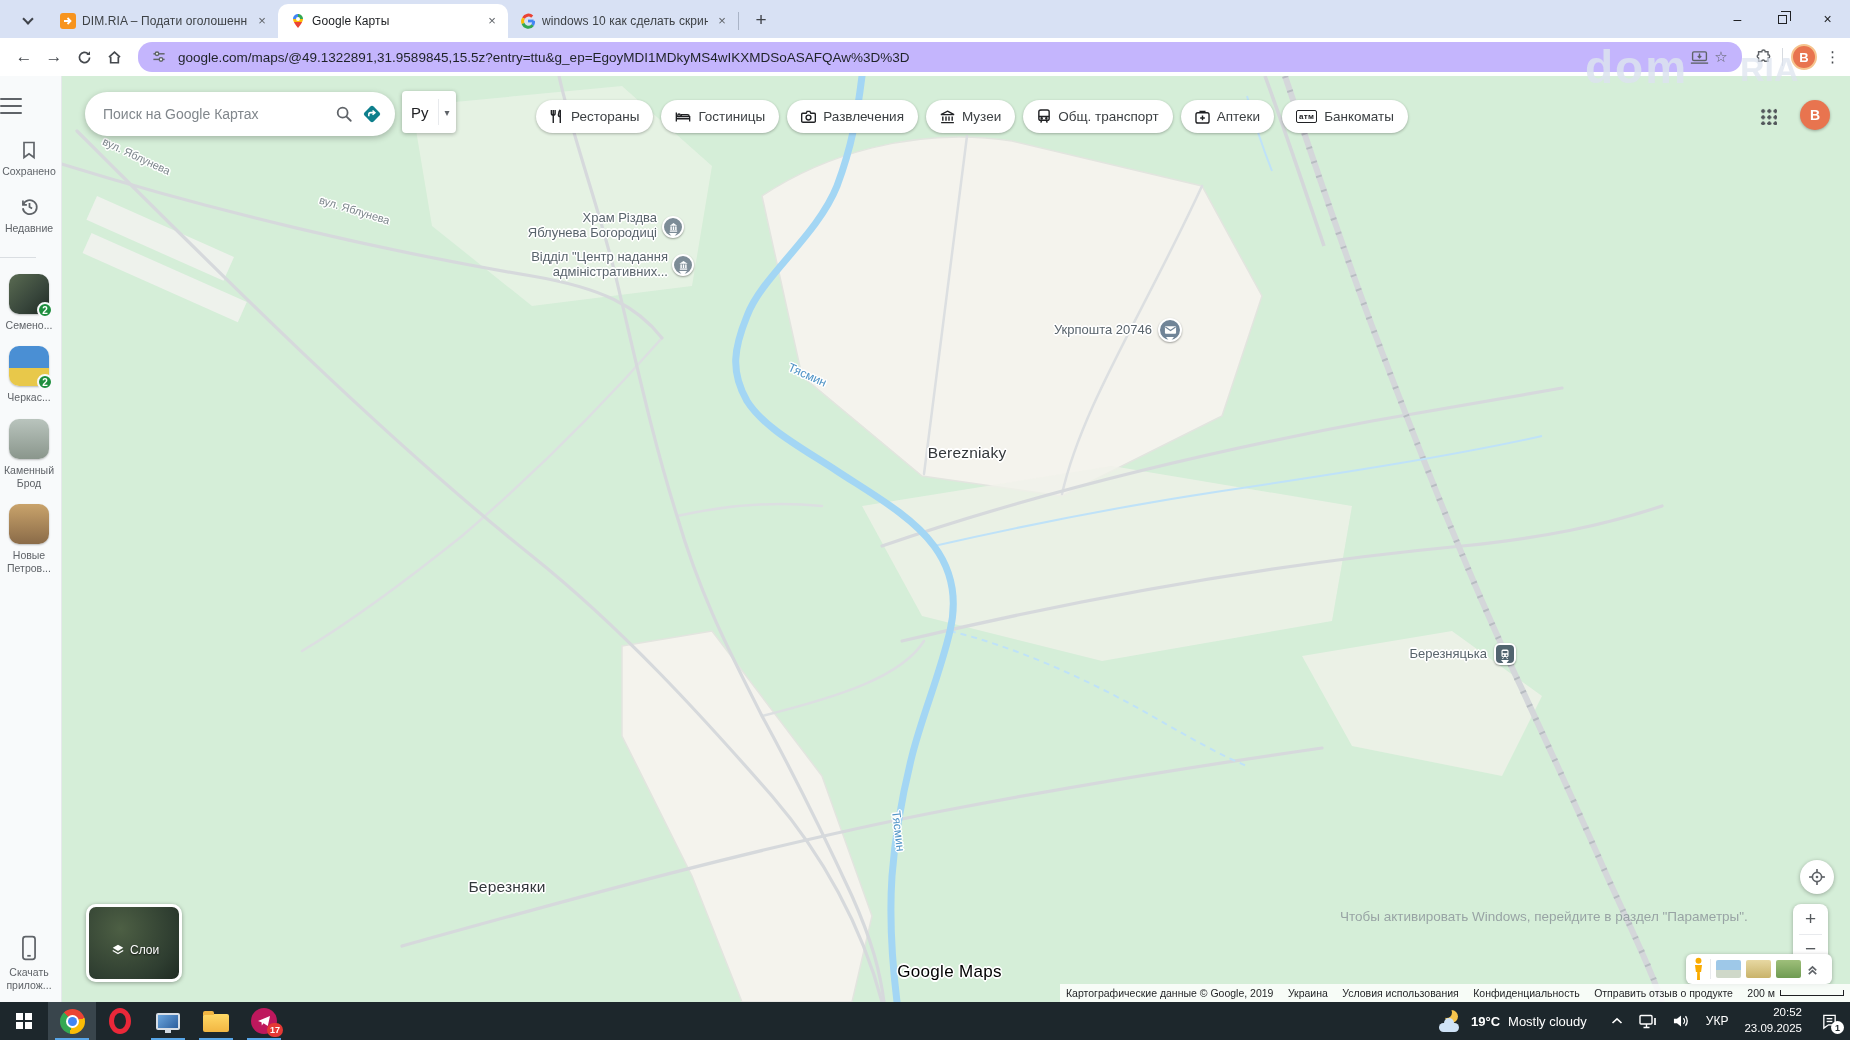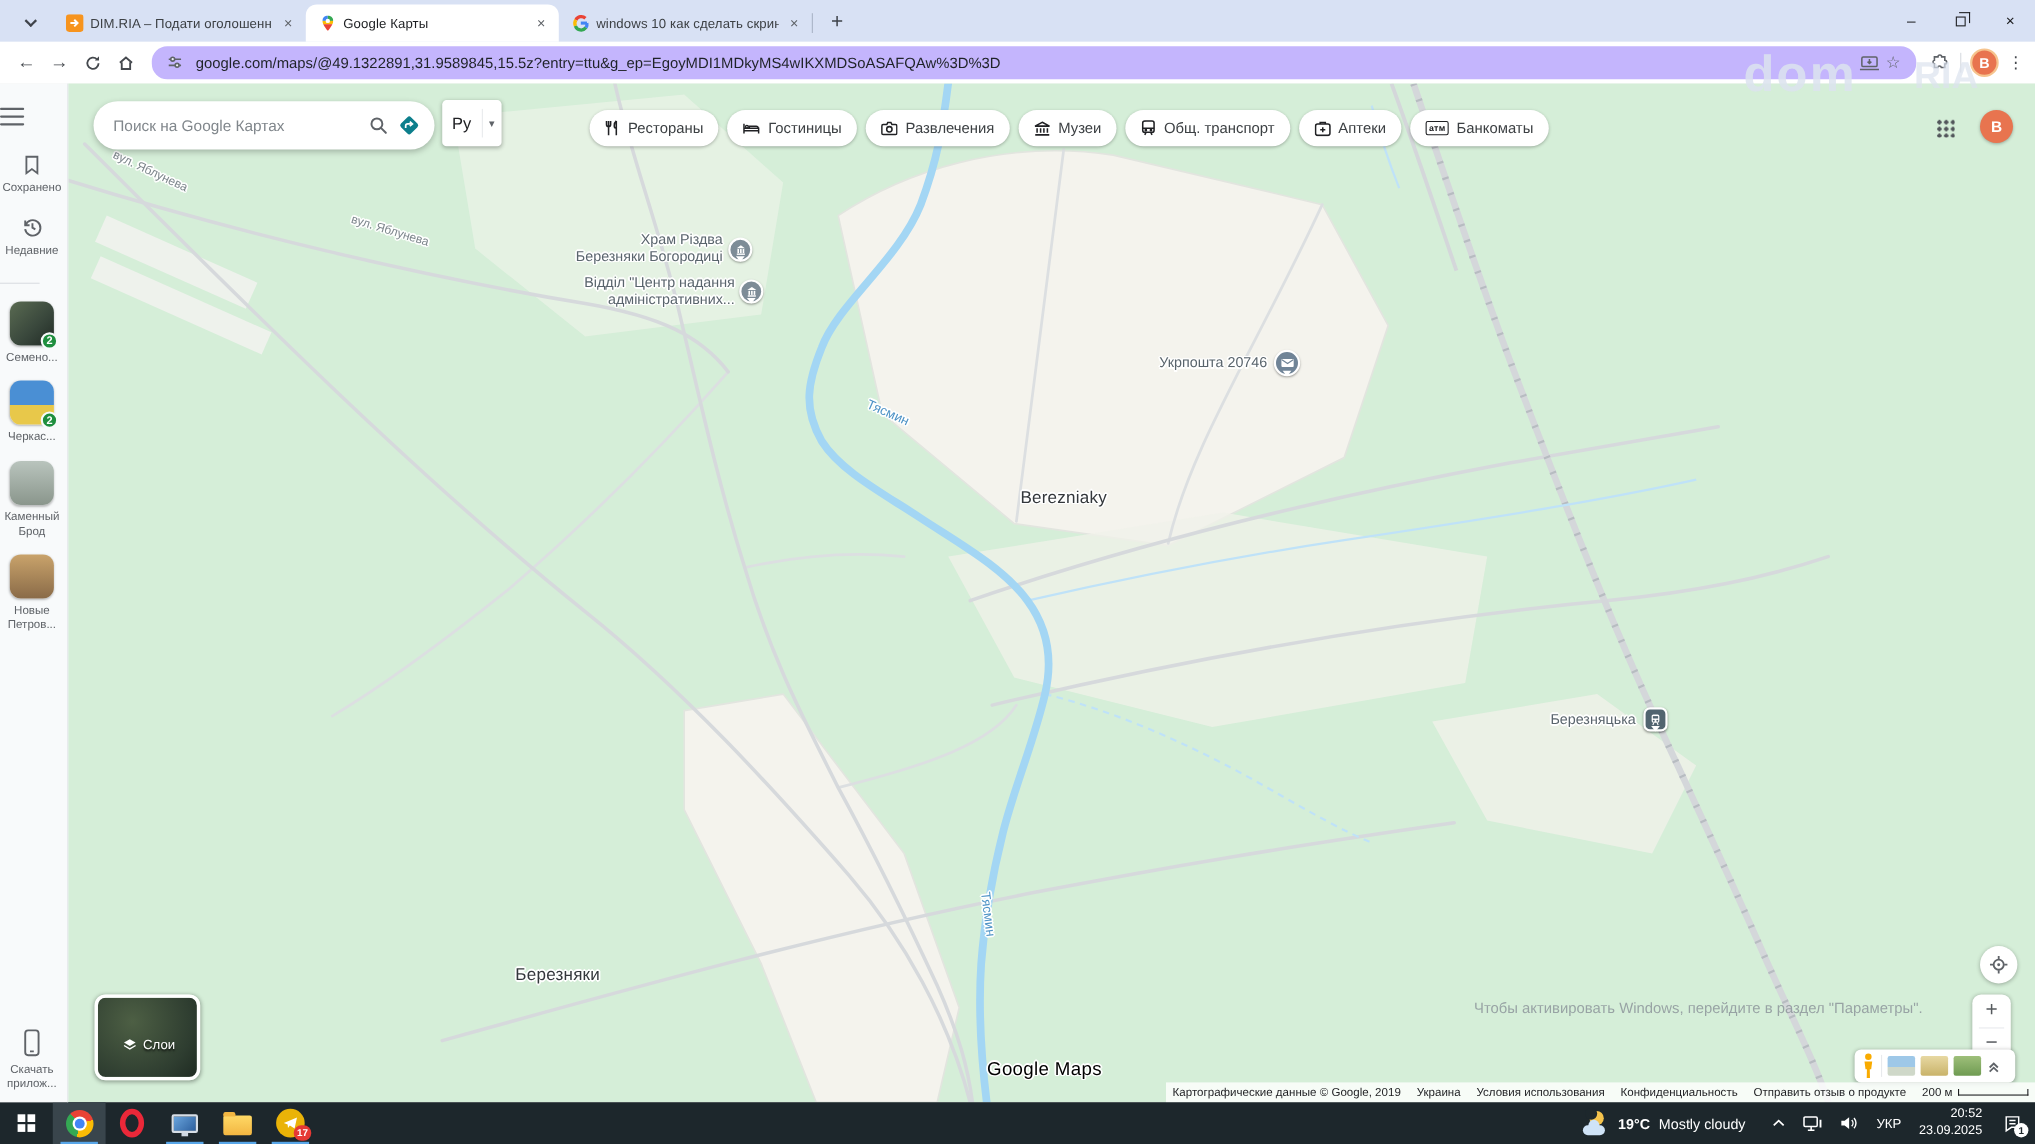--- a/index.html
+++ b/index.html
@@ -112,21 +112,21 @@
   .winlogo{display:grid;grid-template-columns:7px 7px;grid-template-rows:7px 7px;gap:1.6px}
   .winlogo i{background:#fff}
   .chrome{width:25px;height:25px;border-radius:50%;background:conic-gradient(from -45deg,#ea4335 0 33%,#fbbc05 0 66%,#34a853 0 100%);position:relative}
   .chrome::before{content:"";position:absolute;inset:6px;background:#fff;border-radius:50%}
   .chrome::after{content:"";position:absolute;inset:8px;background:#4285f4;border-radius:50%}
   .opera{width:22px;height:26px;border-radius:50%;border:5.5px solid #ea2839}
   .pcicon{width:24px;height:17px;background:linear-gradient(135deg,#6aa5dd,#2c5f9e);border:2px solid #d7dee6;border-radius:2px;position:relative}
   .pcicon::after{content:"";position:absolute;left:7px;bottom:-5px;width:6px;height:3px;background:#cfd8e2}
   .folder{width:26px;height:18px;background:linear-gradient(#ffd966,#f2b642);border-radius:2px;position:relative;margin-top:4px}
   .folder::before{content:"";position:absolute;top:-3.5px;left:0;width:11px;height:4px;background:#f2b642;border-radius:2px 2px 0 0}
-  .tg{width:26px;height:26px;border-radius:50%;background:#eab308;position:relative;display:flex;align-items:center;justify-content:center}
+  .tg{width:26px;height:26px;border-radius:50%;background:#be185d;position:relative;display:flex;align-items:center;justify-content:center}
   .tgbadge{position:absolute;right:-6px;bottom:-3px;min-width:16px;height:14px;border-radius:8px;background:#e53935;color:#fff;font-size:9px;font-weight:700;display:flex;align-items:center;justify-content:center;padding:0 3px}
   .tray{margin-left:auto;display:flex;align-items:center;gap:16px;padding-right:10px;height:38px}
   .weather{display:flex;align-items:center;gap:8px;margin-right:8px}
   .moonwrap{position:relative;width:24px;height:22px}
   .moon{position:absolute;left:6px;top:0;width:13px;height:13px;border-radius:50%;background:#f5c34c}
   .moon::after{content:"";position:absolute;left:-4px;top:-3px;width:11px;height:11px;border-radius:50%;background:#1d272c}
   .cloud{position:absolute;left:0;bottom:0;width:20px;height:9px;border-radius:6px;background:#cfe3f7}
   .cloud::before{content:"";position:absolute;left:5px;top:-5px;width:10px;height:10px;border-radius:50%;background:#cfe3f7}
   .wtxt{font-size:13px;display:flex;gap:8px;align-items:center}
   .lang{font-size:12px}
@@ -330,21 +330,21 @@
 
         <path d="M872,470 C960,450 1060,430 1160,415 C1280,397 1390,380 1480,360" fill="none" stroke="#bfe2f8" stroke-width="2"></path>
         <path d="M888,555 C950,570 1020,600 1090,640 C1130,663 1160,680 1185,690" fill="none" stroke="#bfe2f8" stroke-width="2" stroke-dasharray="6 5"></path>
         <path d="M1185,20 C1192,45 1200,70 1210,95" fill="none" stroke="#bfe2f8" stroke-width="2"></path>
 
         <path d="M800,0 C795,40 790,70 775,110 C755,160 700,200 685,240 C672,272 668,295 685,325 C702,352 740,372 775,395 C810,418 850,440 872,470 C892,497 895,525 888,555 C878,598 860,640 850,680 C840,720 833,760 830,800 C827,845 830,885 835,926" fill="none" stroke="#a3d6f4" stroke-width="7" stroke-linecap="round"></path>
       </svg>
 
       <div class="poi-label halo" style="left:420px;top:134px;width:175px">
         <div>Храм Різдва</div>
-          <div>Березняки Богородиці</div>
+          <div>Яблунева Богородиці</div>
       </div>
       <div class="pin gray" style="left:600px;top:140px">
         <svg width="11" height="11" viewBox="0 0 12 12" fill="#fff">
             <path d="M6 1 10 4H2z"></path>
             <rect x="2.6" y="4.8" width="1.6" height="4"></rect>
             <rect x="5.2" y="4.8" width="1.6" height="4"></rect>
             <rect x="7.8" y="4.8" width="1.6" height="4"></rect>
             <rect x="2" y="9.2" width="8" height="1.4"></rect>
           </svg>
       </div>

